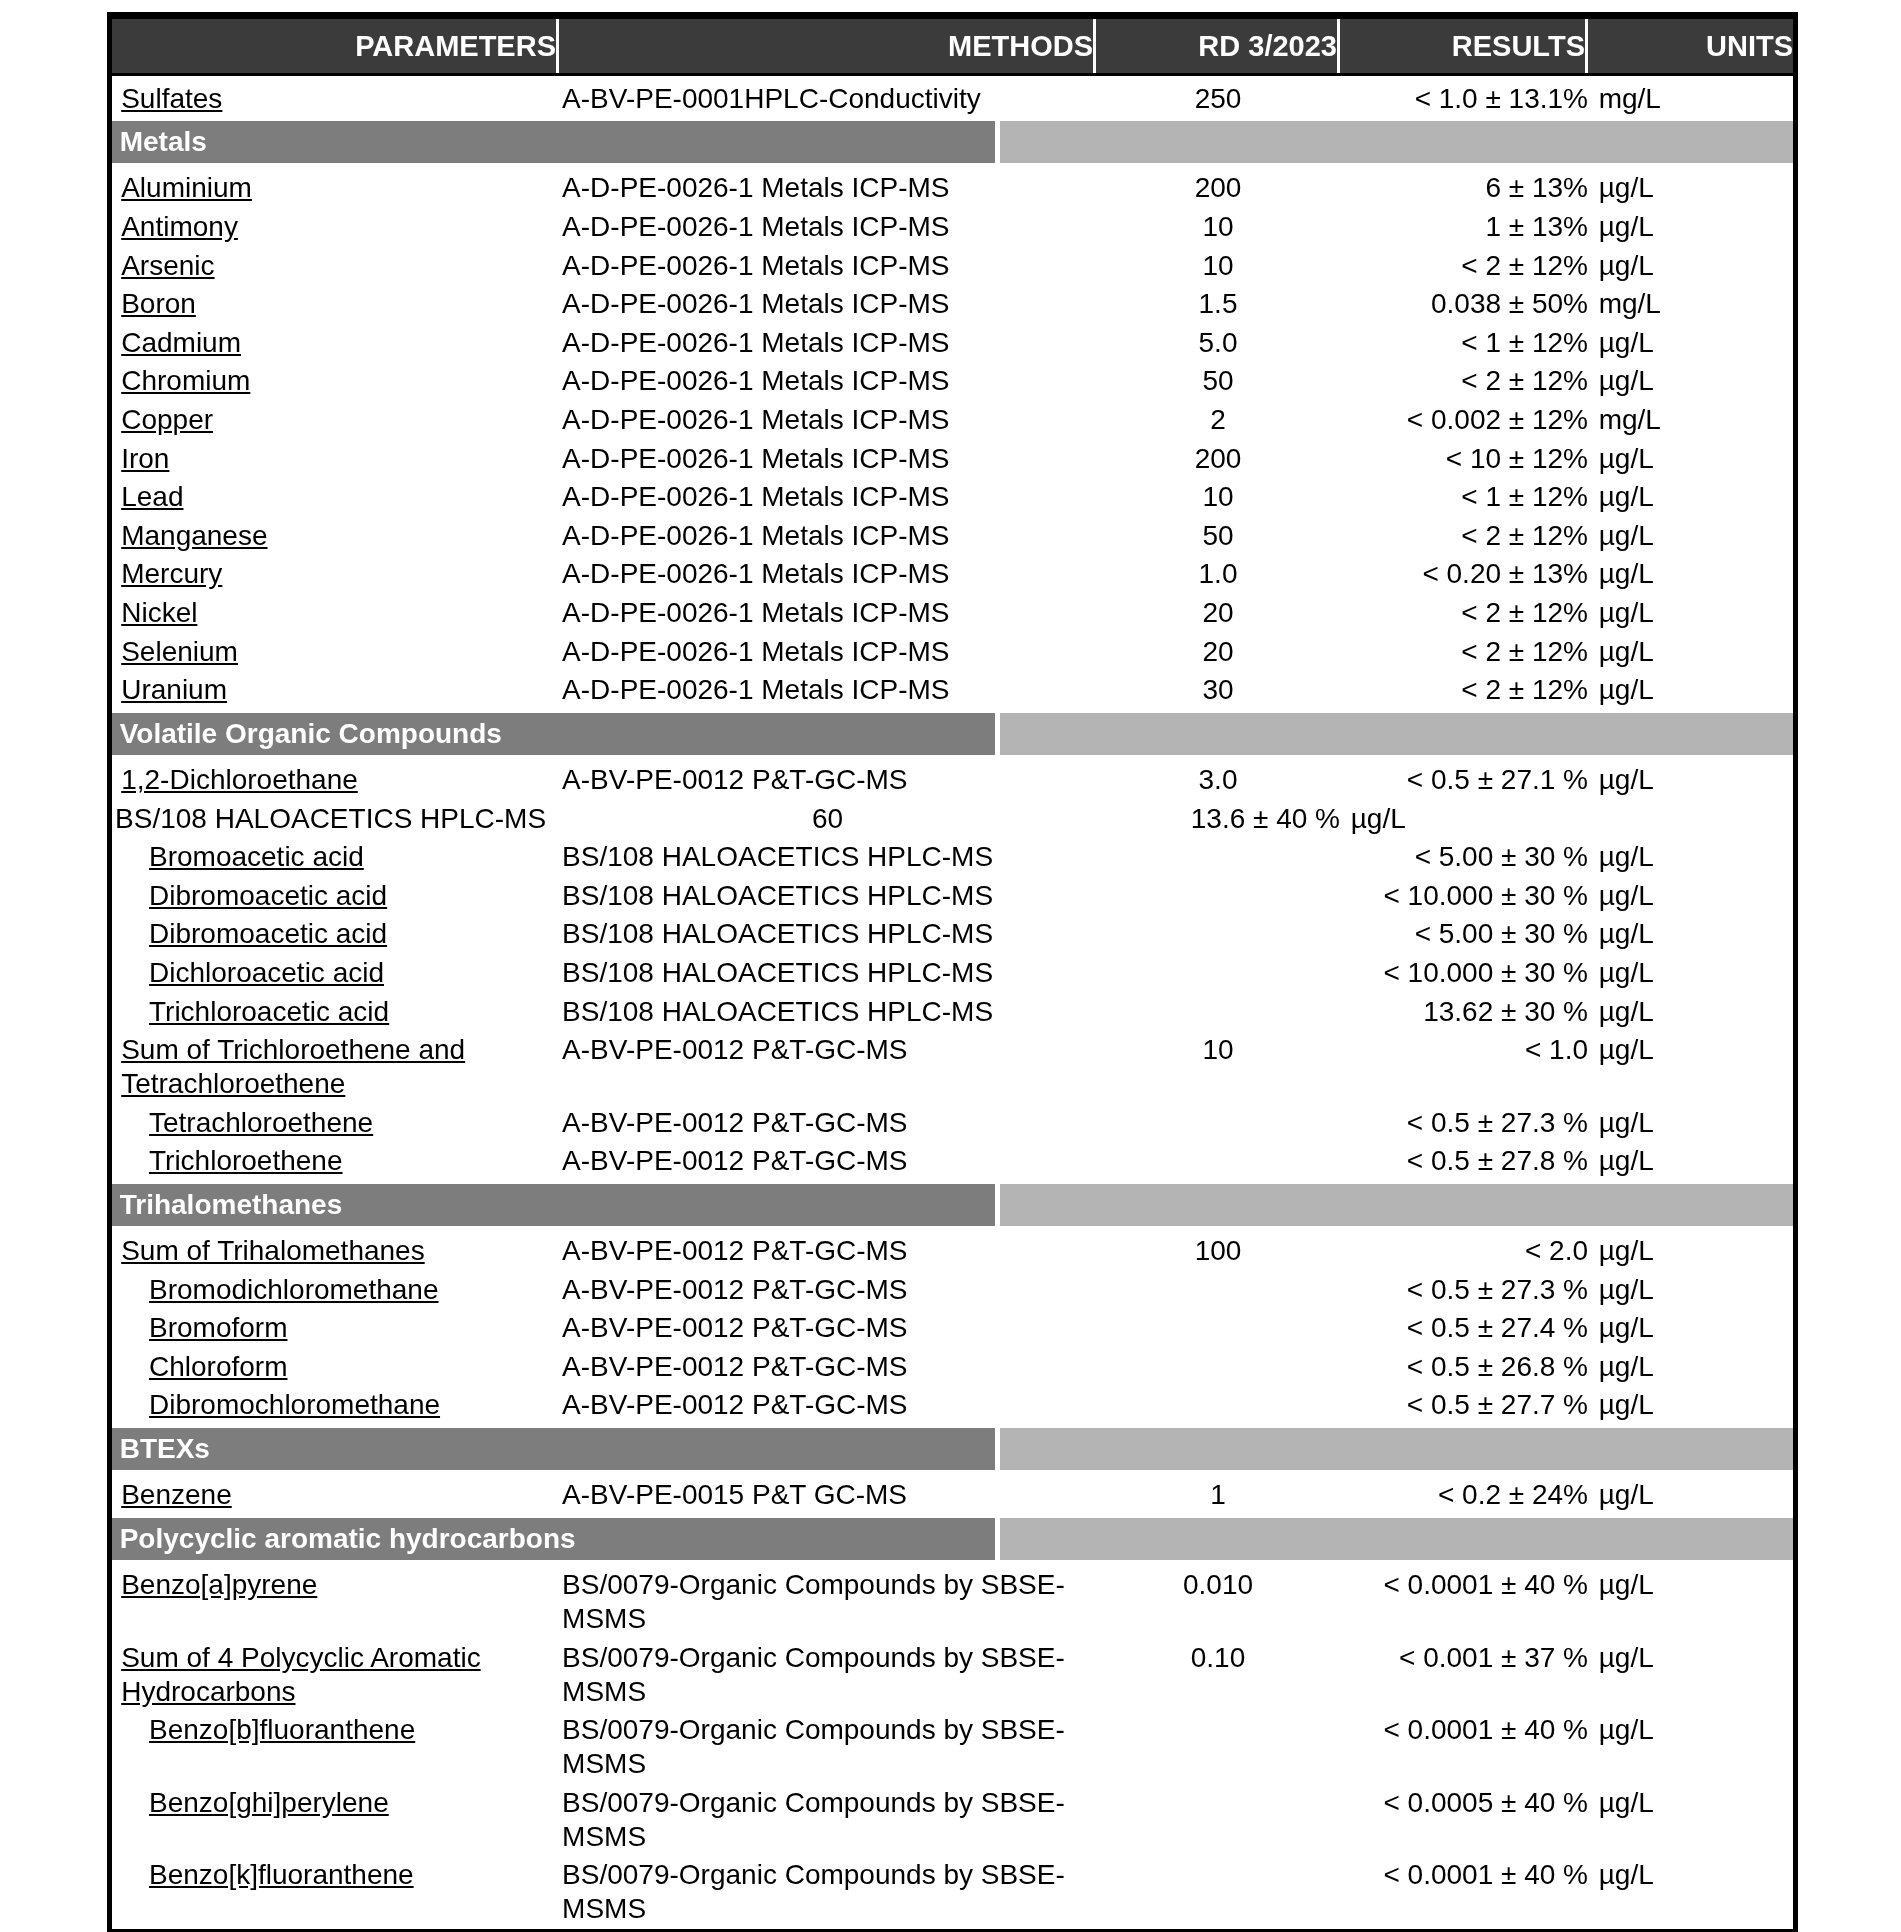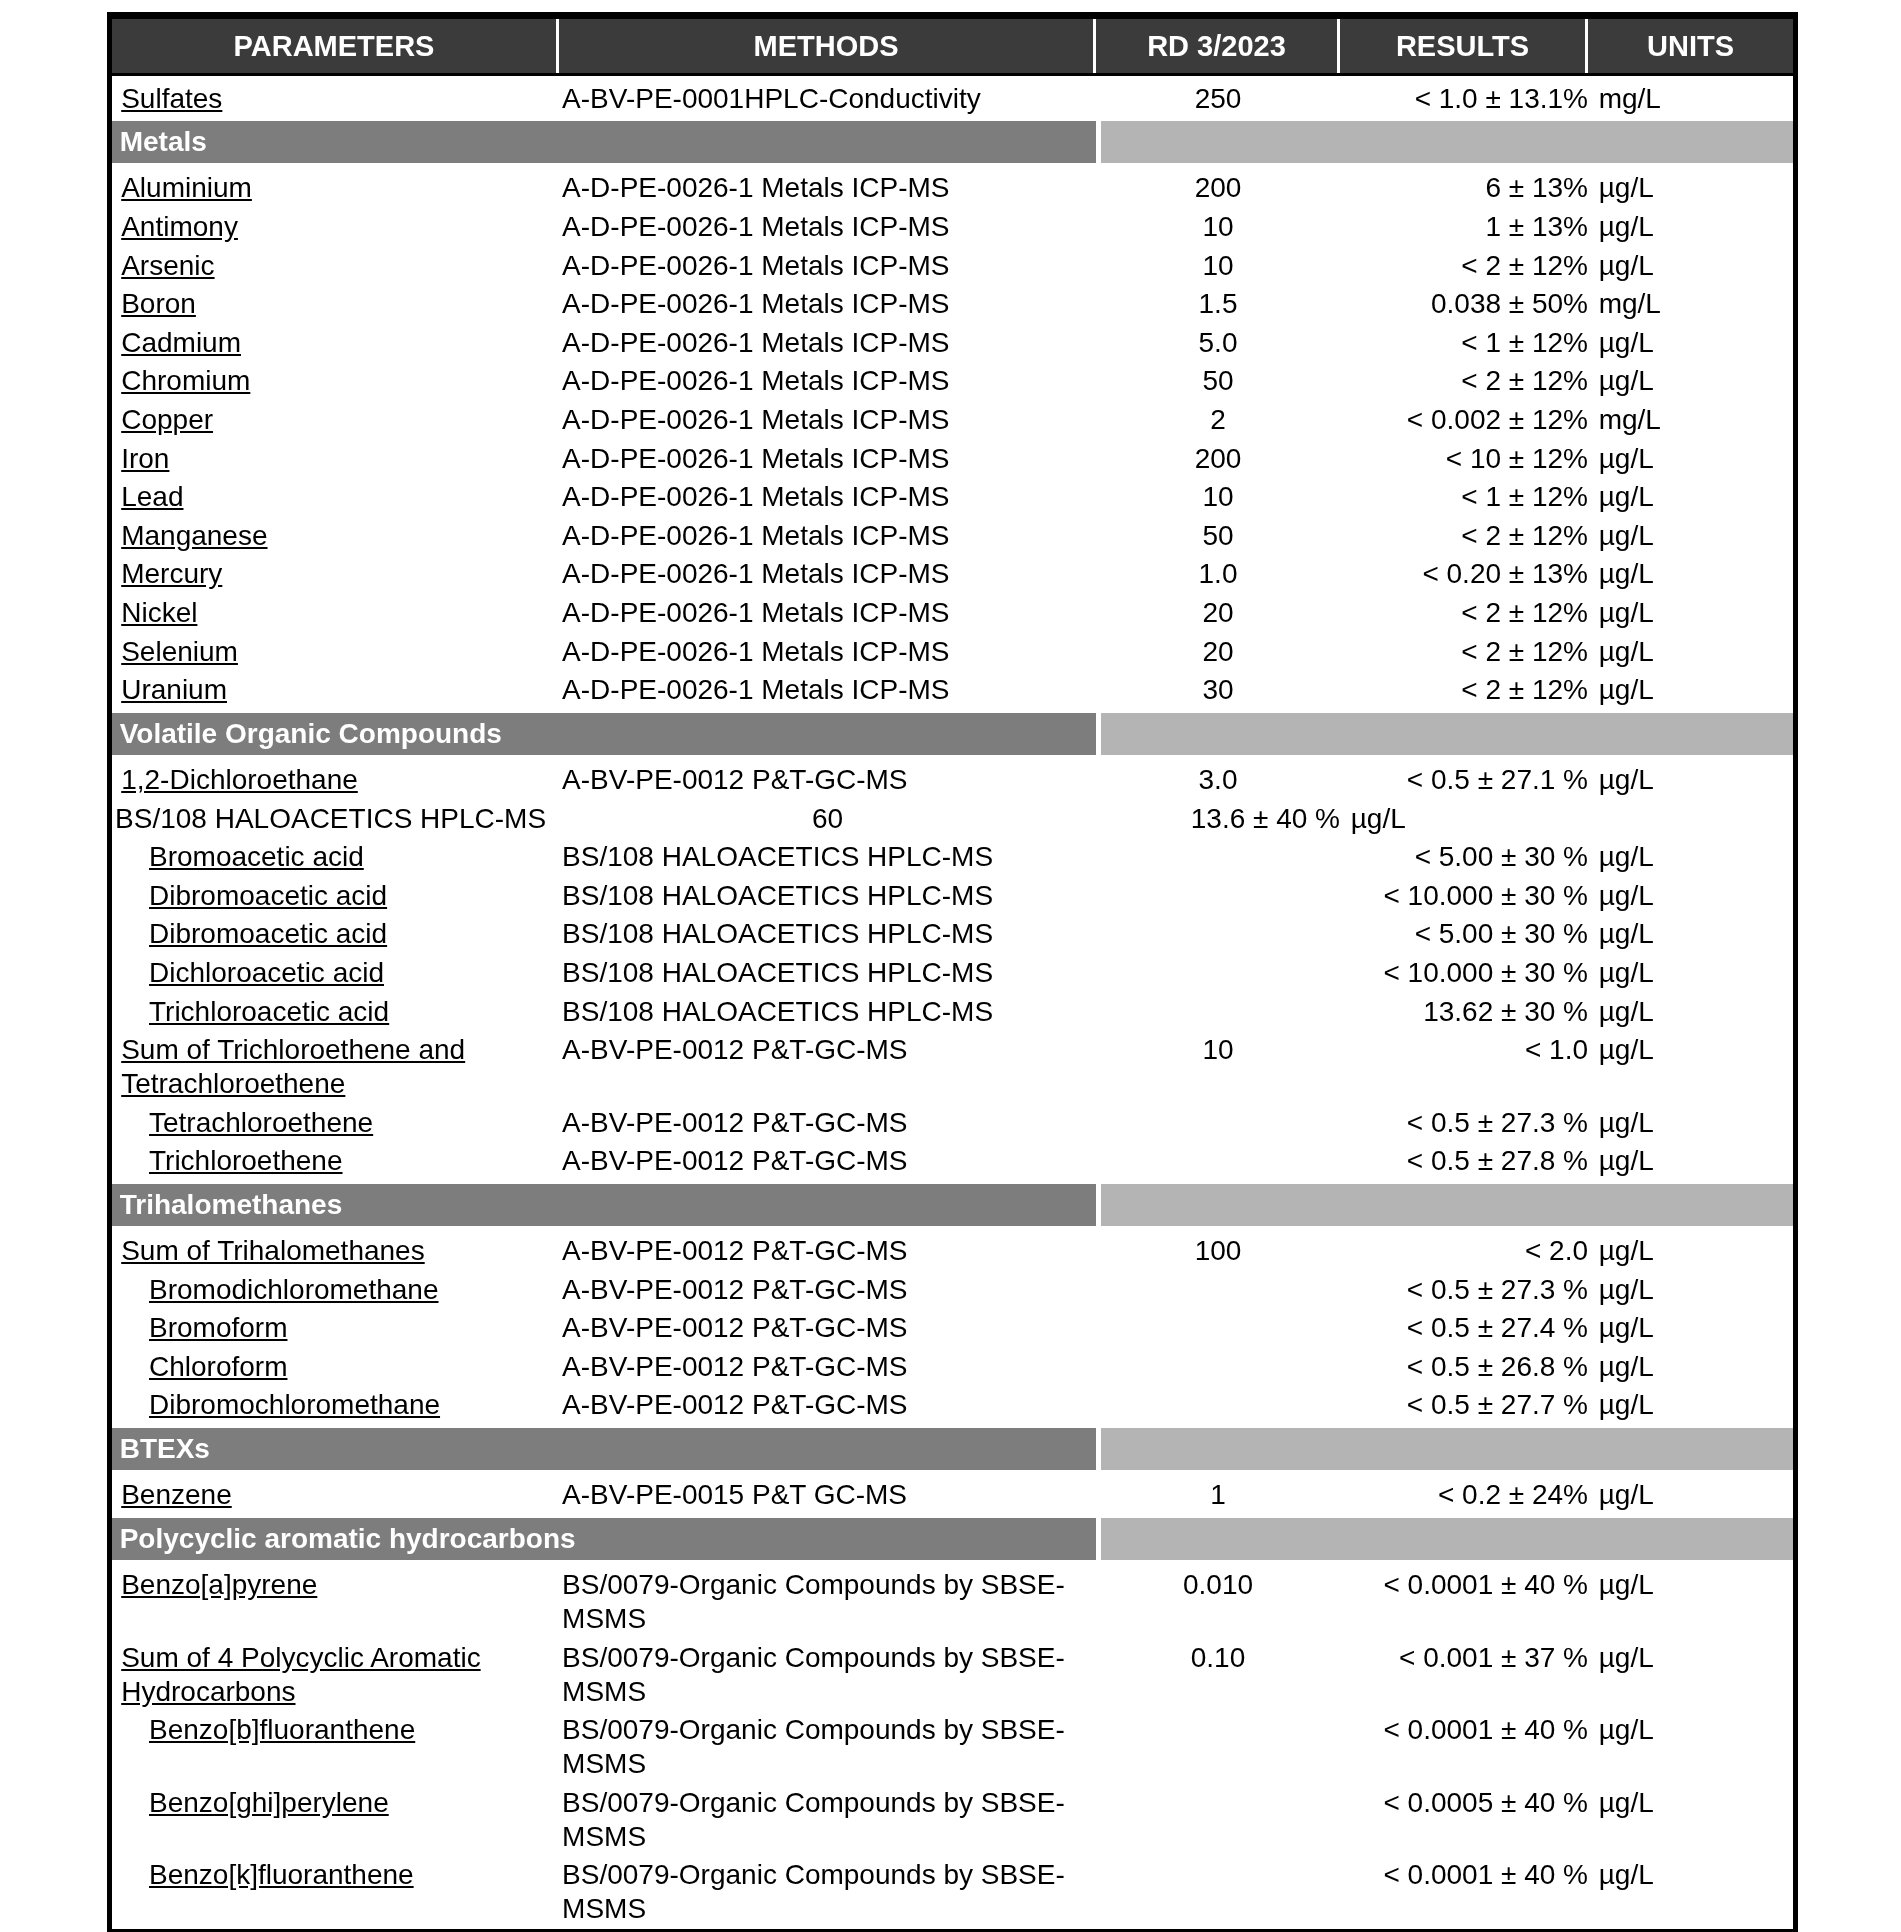--- a/index.html
+++ b/index.html
@@ -25,39 +25,39 @@
     border-top-width:7px; border-bottom-width:9.2px;
     background:#fff;
   }
   .thead {
     display:grid; grid-template-columns:447px 537px 244px 248px 1fr;
     background:var(--header-bg);
     border-bottom:3.1px solid var(--border);
   }
   .th {
     color:var(--header-text); font-weight:bold; font-size:29px;
-    line-height:54px; height:54px; text-align:center;
+    line-height:54px; height:54px; text-align:right;
     border-right:3.8px solid #ffffff;
   }
   .th:last-child { border-right:none; }
   .tbody { padding-top:3.1px; }
   .row {
     display:grid; grid-template-columns:447px 537px 244px 248px 1fr;
     padding:2.3px 0; align-items:start;
   }
   .cell { font-size:28px; line-height:34px; color:var(--body-text); }
   .param  { padding-left:9.2px;text-decoration:underline; }
   .param.indent { padding-left:37px; }
   .method { padding-left:3.1px; padding-right:6.1px; }
   .rd     { text-align:center; }
   .result { text-align:right; }
   .unit   { padding-left:10.7px; }
   .band { display:flex; height:42px; margin:3.1px 0 6.1px; }
   .band-left {
-    width:984px; background:var(--section-left-bg);
+    width:883px; background:var(--section-left-bg);
     display:flex; align-items:center; margin-right:5.4px;
   }
   .band-title {
     color:var(--section-text); font-weight:bold; font-size:28px; padding-left:7.7px;
   }
   .band-right { flex:1; background:var(--section-right-bg); }
 </style>
 </head>
 <body>
 

